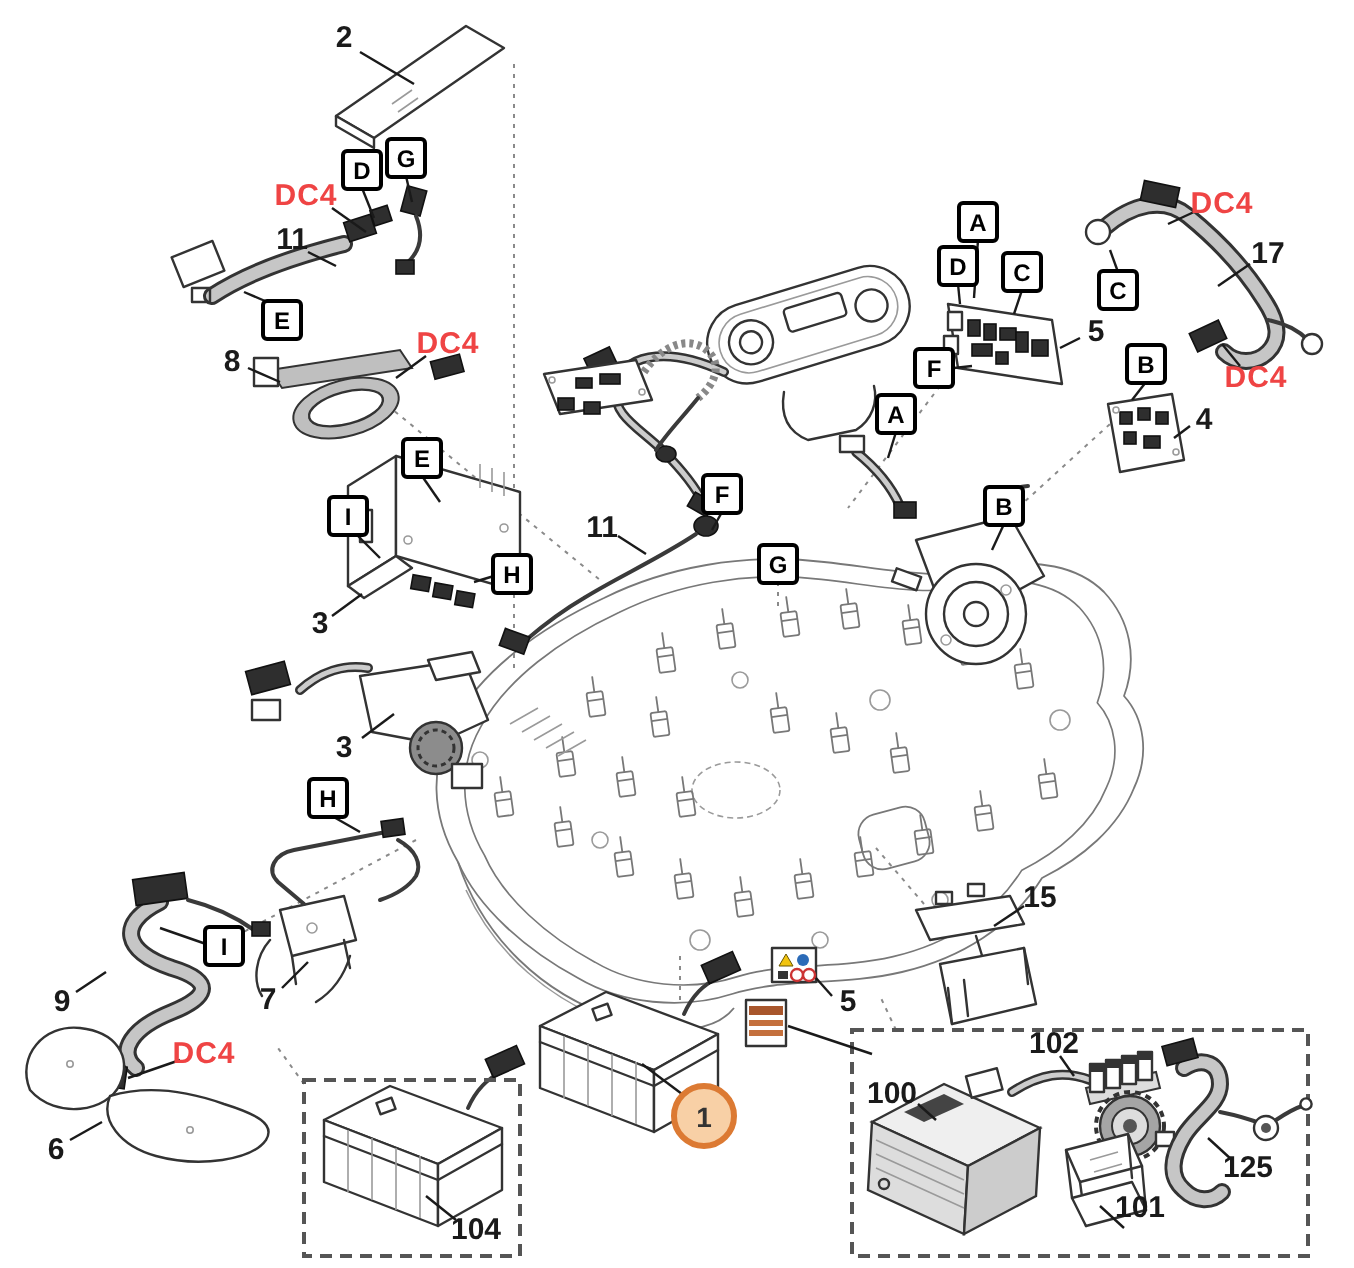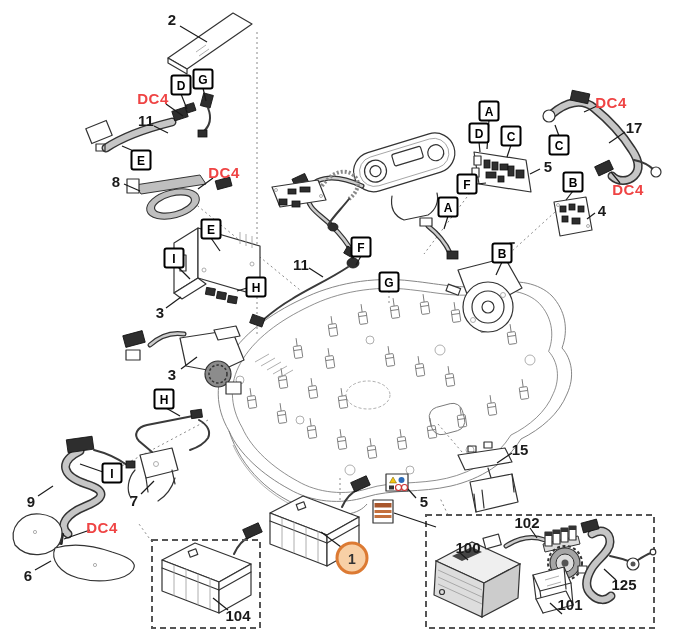--- a/index.html
+++ b/index.html
@@ -421,21 +421,21 @@
 <span class="num" style="left:172px;top:374px">3</span>
 <span class="num" style="left:134px;top:500px">7</span>
 <span class="num" style="left:31px;top:501px">9</span>
 <span class="num" style="left:28px;top:575px">6</span>
 <span class="num" style="left:301px;top:264px">11</span>
 <span class="num" style="left:548px;top:166px">5</span>
 <span class="num" style="left:634px;top:127px">17</span>
 <span class="num" style="left:602px;top:210px">4</span>
 <span class="num" style="left:520px;top:449px">15</span>
 <span class="num" style="left:424px;top:501px">5</span>
-<span class="num" style="left:468px;top:547px">100</span>
+<span class="num" style="left:446px;top:547px">100</span>
 <span class="num" style="left:570px;top:604px">101</span>
 <span class="num" style="left:527px;top:522px">102</span>
 <span class="num" style="left:624px;top:584px">125</span>
 <span class="num" style="left:238px;top:615px">104</span>
 
 <div class="circ1" style="left:352px;top:558px">1</div>
 
 <span class="dc4" style="left:153px;top:98px">DC4</span>
 <span class="dc4" style="left:224px;top:172px">DC4</span>
 <span class="dc4" style="left:102px;top:527px">DC4</span>

